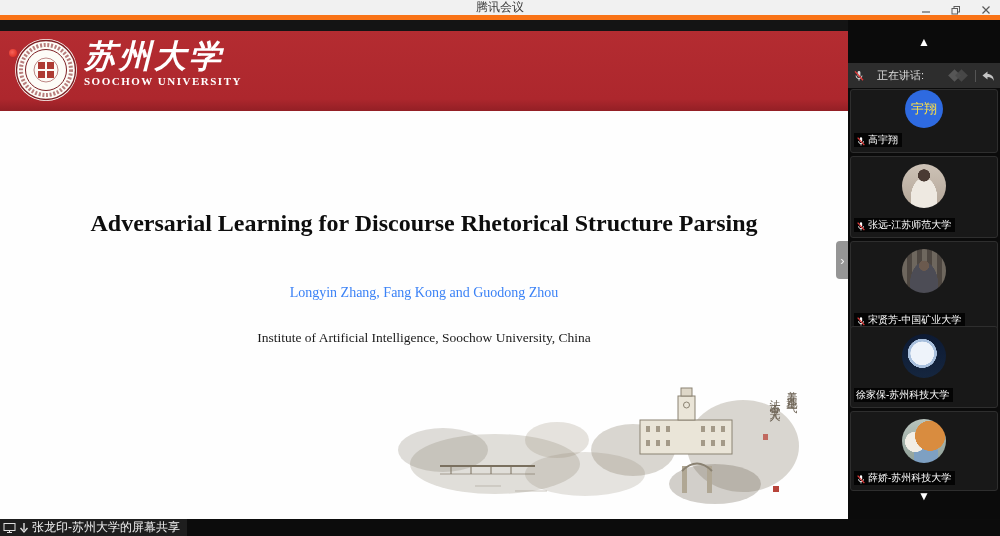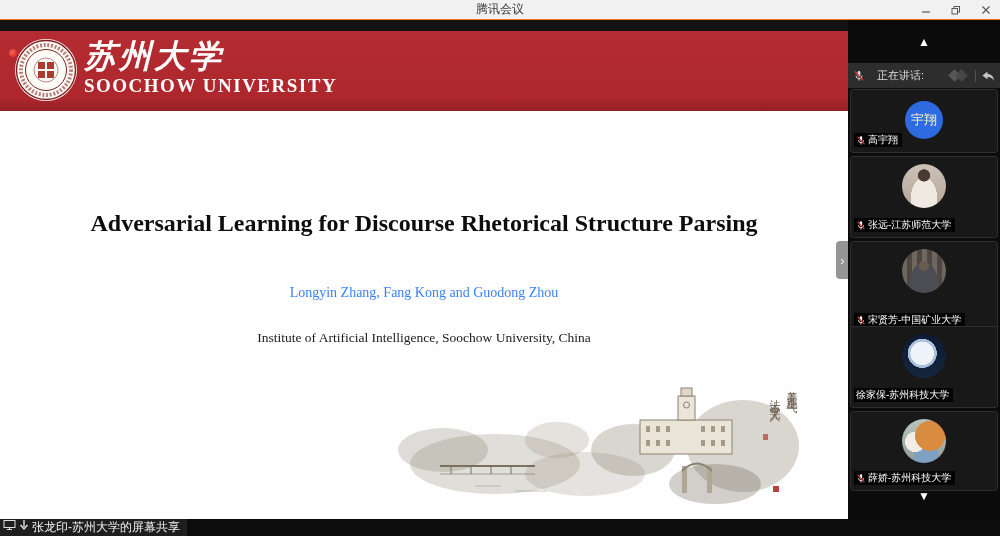--- a/index.html
+++ b/index.html
@@ -2,37 +2,37 @@
 <html><head>
 <meta charset="utf-8">
 <style>
   * { margin:0; padding:0; box-sizing:border-box; }
   html,body { width:1000px; height:536px; overflow:hidden; background:#000;
     font-family:"Liberation Sans","DejaVu Sans",sans-serif; }
   #app { position:relative; width:1000px; height:536px; background:#000; }
 
   
   #titlebar { position:absolute; left:0; top:0; width:1000px; height:20px;
-    background:#f1f1f1; border-bottom:1px solid #f97316;
+    background:#f1f1f1; border-bottom:5px solid #f97316;
     display:flex; align-items:center; justify-content:center; }
   #titlebar .title { font-size:12px; color:#3a3a3a; }
   #win-controls { position:absolute; right:6px; top:0; height:20px; display:flex; align-items:center; gap:14px; }
   .win-btn { width:16px; height:16px; display:flex; align-items:center; justify-content:center;
     color:#5a5a5a; font-size:12px; cursor:default; }
 
   
   #slide { position:absolute; left:0; top:20px; width:848px; height:499px; background:#141414; }
   #banner { position:absolute; left:0; top:11px; width:848px; height:80px;
     background:linear-gradient(180deg,#b42c31 0%,#ad272d 85%,#931f25 100%); }
   #logo { position:absolute; left:14px; top:7px; }
   #record-dot { position:absolute; left:9px; top:18px; width:8px; height:8px; border-radius:50%;
     background:radial-gradient(circle at 40% 40%, #ff6a5e, #d81e12); opacity:.9; }
   #uni-cn { position:absolute; left:84px; top:4px; font-size:32px; color:#fff;
     font-family:"Liberation Serif","DejaVu Serif",serif; font-style:italic; font-weight:bold; letter-spacing:3px; }
-  #uni-en { position:absolute; left:84px; top:44px; font-size:19px; color:#fff; font-weight:bold;
+  #uni-en { position:absolute; left:84px; top:44px; font-size:11px; color:#fff; font-weight:bold;
     font-family:"Liberation Serif","DejaVu Serif",serif; letter-spacing:1.5px; }
   #paper { position:absolute; left:0; top:91px; width:920px; height:408px; background:#fefefe; }
   #paper-title { position:absolute; left:0; top:99px; width:848px; text-align:center;
     font-family:"Liberation Serif","DejaVu Serif",serif; font-weight:bold; font-size:24px; color:#0d0d0d; }
   #authors { position:absolute; left:0; top:174px; width:848px; text-align:center;
     font-family:"Liberation Serif","DejaVu Serif",serif; font-size:14px; color:#3b82f6; }
   .affil { position:absolute; left:0; width:848px; text-align:center;
     font-family:"Liberation Serif","DejaVu Serif",serif; font-size:13.5px; color:#1a1a1a;margin-top:20px; }
   #affil1 { top:199px; } #affil2 { top:217px; }
 
@@ -61,47 +61,47 @@
   #tm-logo { margin-left:auto; position:relative; width:22px; height:14px; flex:0 0 auto; }
   #tm-logo .dia { position:absolute; top:2px; width:9px; height:9px; transform:rotate(45deg); }
   #tm-logo .d1 { left:2px; background:#606060; opacity:.8; }
   #tm-logo .d2 { left:9px; background:#4a4a4a; opacity:.9; }
   #speaking-divider { width:1px; height:12px; background:#555; margin:0 5px; }
 
   .tile { position:absolute; left:2px; width:148px; background:#181818;
     border:1px solid #2e2e2e; border-radius:3px; }
   .avatar { position:absolute; left:50%; transform:translateX(-50%); border-radius:50%;
     display:flex; align-items:center; justify-content:center; overflow:hidden; }
-  .av-blue { width:38px; height:38px; top:11px; background:#2e6ae0; color:#fef9c3; font-size:13px; }
+  .av-blue { width:38px; height:38px; top:0; background:#2e6ae0; color:#fde047; font-size:13px; }
   .av-lg { width:44px; height:44px; top:7px; }
   .av-person1 { background:
       radial-gradient(circle at 50% 26%, #4a3a33 0 15%, rgba(0,0,0,0) 16%),
       radial-gradient(ellipse at 50% 78%, #eee9e1 0 42%, rgba(0,0,0,0) 43%),
       linear-gradient(#cdc2b6,#b3a698); }
   .av-person2 { background:
       radial-gradient(circle at 50% 38%, #6b5a4e 0 14%, rgba(0,0,0,0) 15%),
       radial-gradient(ellipse at 50% 82%, #4c4c55 0 45%, rgba(0,0,0,0) 46%),
       repeating-linear-gradient(90deg,#6e675e 0 5px,#4e4741 5px 10px); }
   .av-moon { background:
       radial-gradient(circle at 46% 44%, #eef3fa 0 34%, #a9c0dd 35% 42%, rgba(0,0,0,0) 43%),
       linear-gradient(#0d1a33,#15263f); }
   .av-dog { background:
       radial-gradient(circle at 64% 38%, #d98c3f 0 38%, rgba(0,0,0,0) 39%),
       radial-gradient(circle at 30% 52%, #f2eee6 0 26%, rgba(0,0,0,0) 27%),
       radial-gradient(ellipse at 55% 85%, #7ea0c2 0 35%, rgba(0,0,0,0) 36%),
       linear-gradient(#b9c4bd,#8fa098); }
   .name-label { position:absolute; left:3px; bottom:5px; max-width:140px;
     background:rgba(0,0,0,.82); color:#fff; font-size:10px; line-height:14px;
-    padding:0 4px 0 2px; display:flex; align-items:center; gap:2px; white-space:nowrap; }
+    padding:0 4px 0 2px; display:flex; align-items:flex-end; gap:2px; white-space:nowrap; }
   .mic-ico { flex:0 0 auto; }
 
   
   #bottombar { position:absolute; left:0; top:519px; width:1000px; height:17px; background:#0c0c0c;
     display:flex; align-items:center; z-index:5; }
-  #share-chip { display:flex; gap:3px; background:#1e1e1e;
+  #share-chip { display:flex; align-items:center; gap:3px; background:#1e1e1e;
     height:17px; padding:0 7px 0 3px; }
   #share-chip span { font-size:12px; color:#f0f0f0; }
 </style>
 </head>
 <body>
 
 <div id="app">
 
   <div id="titlebar">
     <div class="title">腾讯会议</div>

